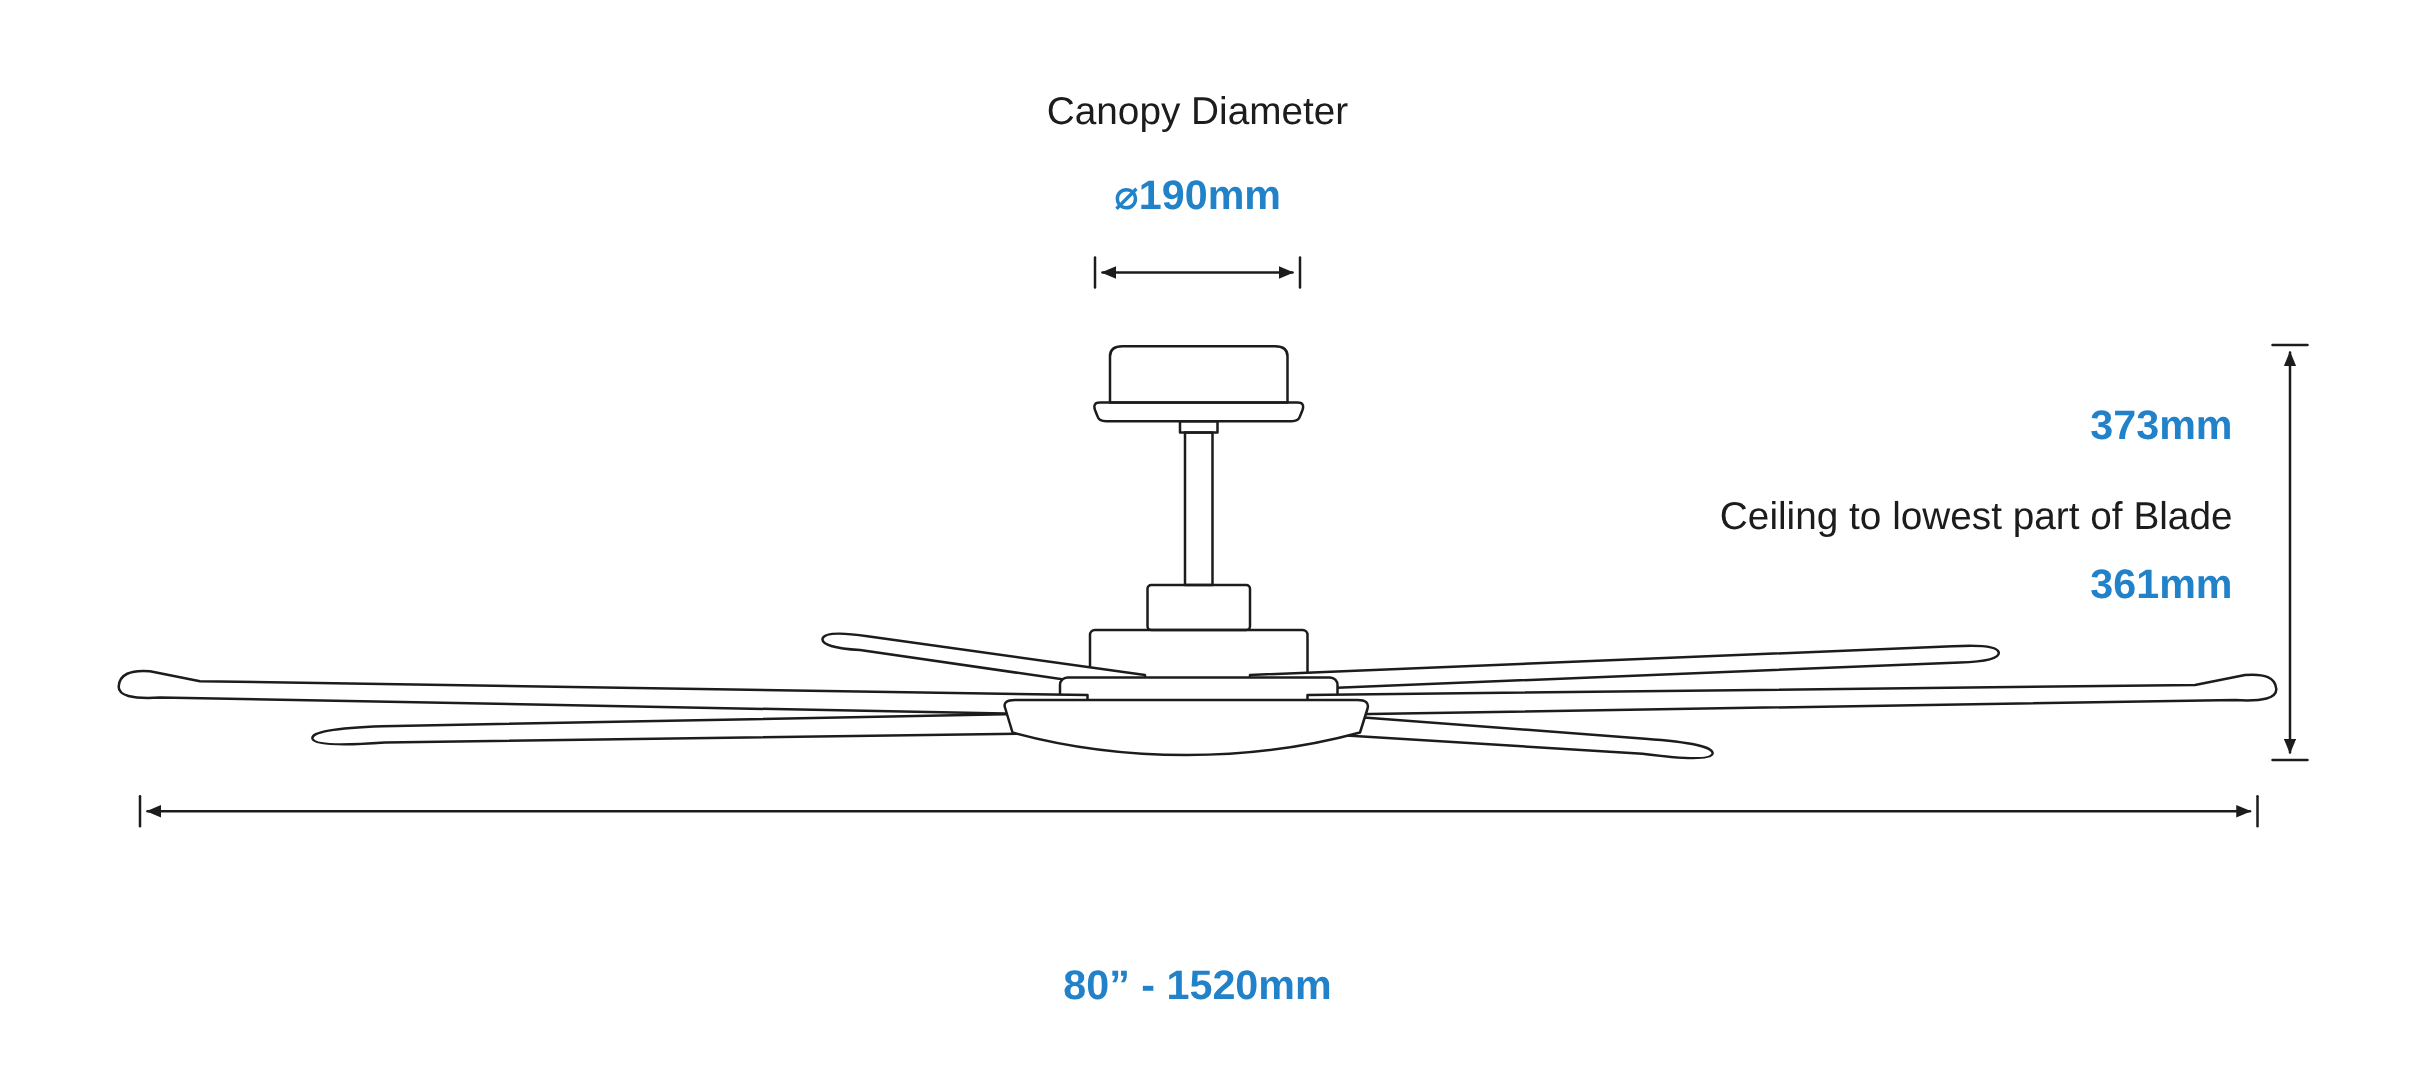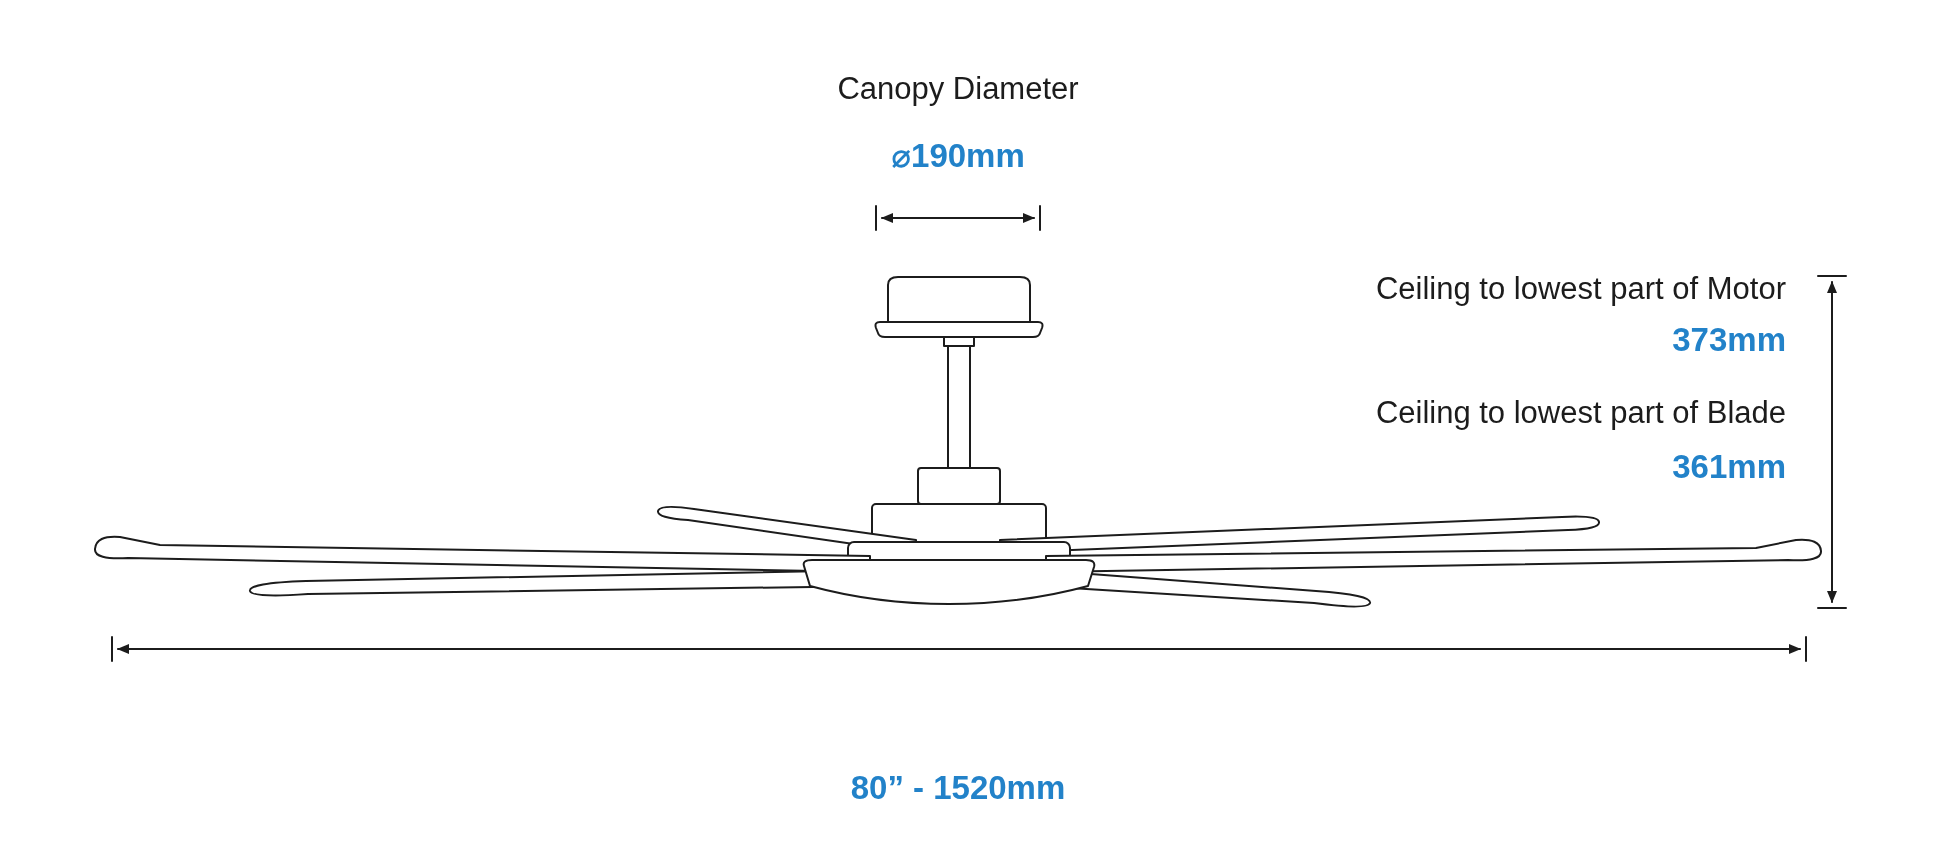--- a/index.html
+++ b/index.html
@@ -106,21 +106,20 @@
       <line x1="112" y1="637" x2="112" y2="661"></line>
       <line x1="1806" y1="637" x2="1806" y2="661"></line>
       <line x1="118" y1="649" x2="1800" y2="649" marker-start="url(#arr)" marker-end="url(#arr)"></line>
     </g>
   </svg>
 
   <div class="txt center" style="top:70px;">Canopy Diameter</div>
 
   <div class="txt center value" style="top:121px;margin-top:15px;">⌀190mm</div>
 
-  <div class="txt rightcol" style="top:270px;">Ceiling to lowest part of Motor</div>
 
   <div class="txt rightcol value" style="top:320px;margin-left:17px;">373mm</div>
 
   <div class="txt rightcol" style="top:394px;">Ceiling to lowest part of Blade</div>
 
   <div class="txt rightcol value" style="top:423px;margin-top:24px;">361mm</div>
 
 
   <div class="txt center value" style="top:768px;">80” - 1520mm</div>
 

